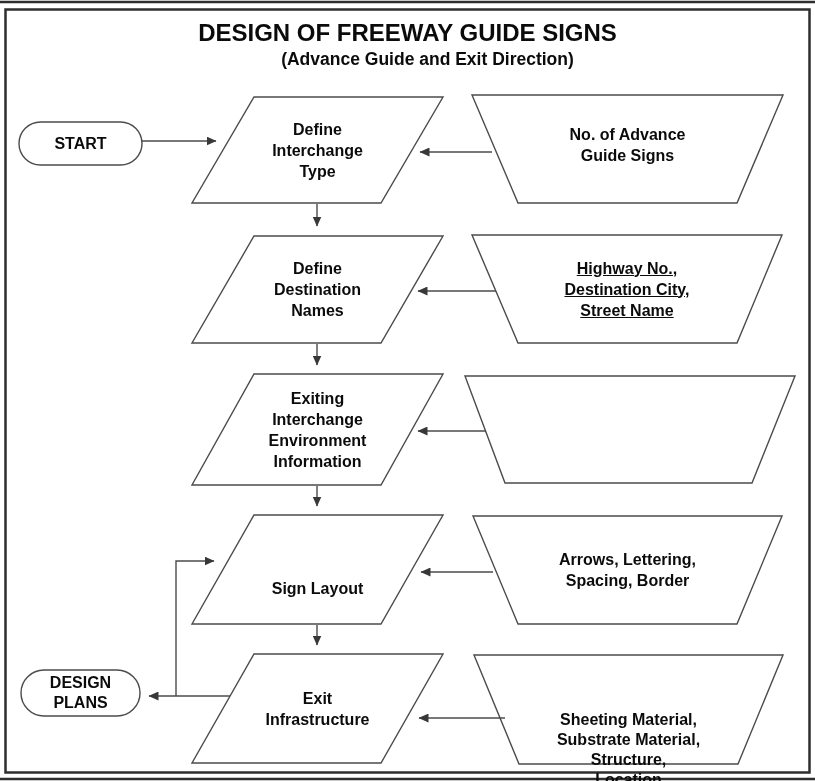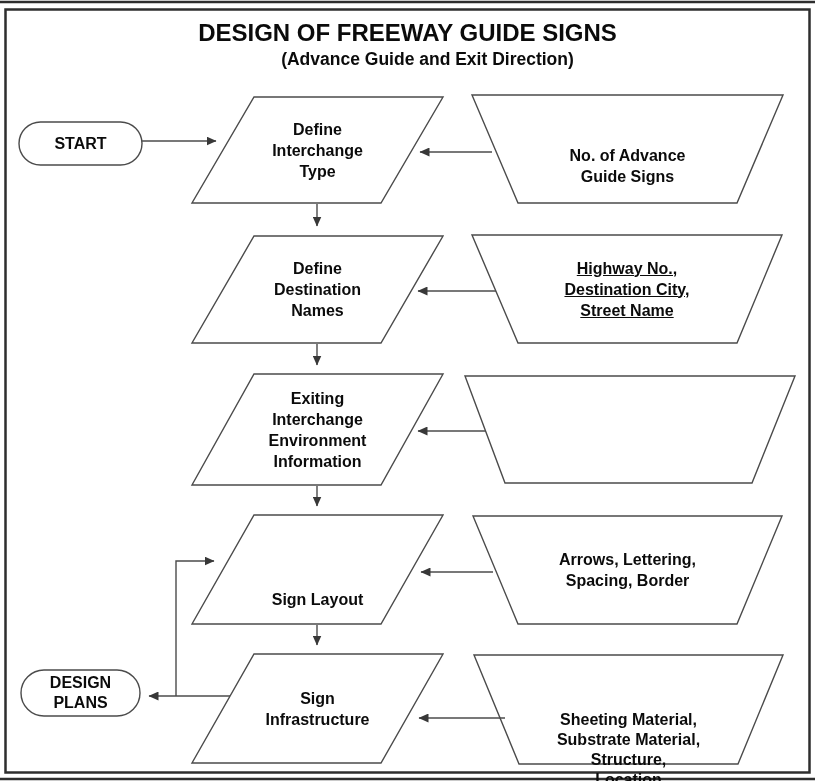--- a/index.html
+++ b/index.html
@@ -89,25 +89,25 @@
   <div class="label" style="left:192px;top:97px;width:251px;height:106px;">Define
 Interchange
 Type</div>
   <div class="label" style="left:192px;top:236px;width:251px;height:107px;">Define
 Destination
 Names</div>
   <div class="label" style="left:192px;top:374px;width:251px;height:111px;">Exiting
 Interchange
 Environment
 Information</div>
-  <div class="label" style="left:192px;top:545px;width:251px;height:109px;">Sign Layout</div>
-  <div class="label" style="left:192px;top:654px;width:251px;height:109px;">Sign
+  <div class="label" style="left:192px;top:534px;width:251px;height:109px;">Sign Layout</div>
+  <div class="label" style="left:192px;top:654px;width:251px;height:109px;">Exit
 Infrastructure</div>
 
-  <div class="label" style="left:472px;top:112px;width:311px;height:108px;">No. of Advance
+  <div class="label" style="left:472px;top:91px;width:311px;height:108px;">No. of Advance
 Guide Signs</div>
   <div class="label" style="left:472px;top:235px;width:310px;height:108px;text-decoration:underline;">Highway No.,
 Destination City,
 Street Name</div>
   <div class="label" style="left:473px;top:516px;width:309px;height:108px;">Arrows, Lettering,
 Spacing, Border</div>
   <div class="label tight" style="left:474px;top:655px;width:309px;height:109px;margin-top:40px;">Sheeting Material,
 Substrate Material,
 Structure,
 Location</div>

